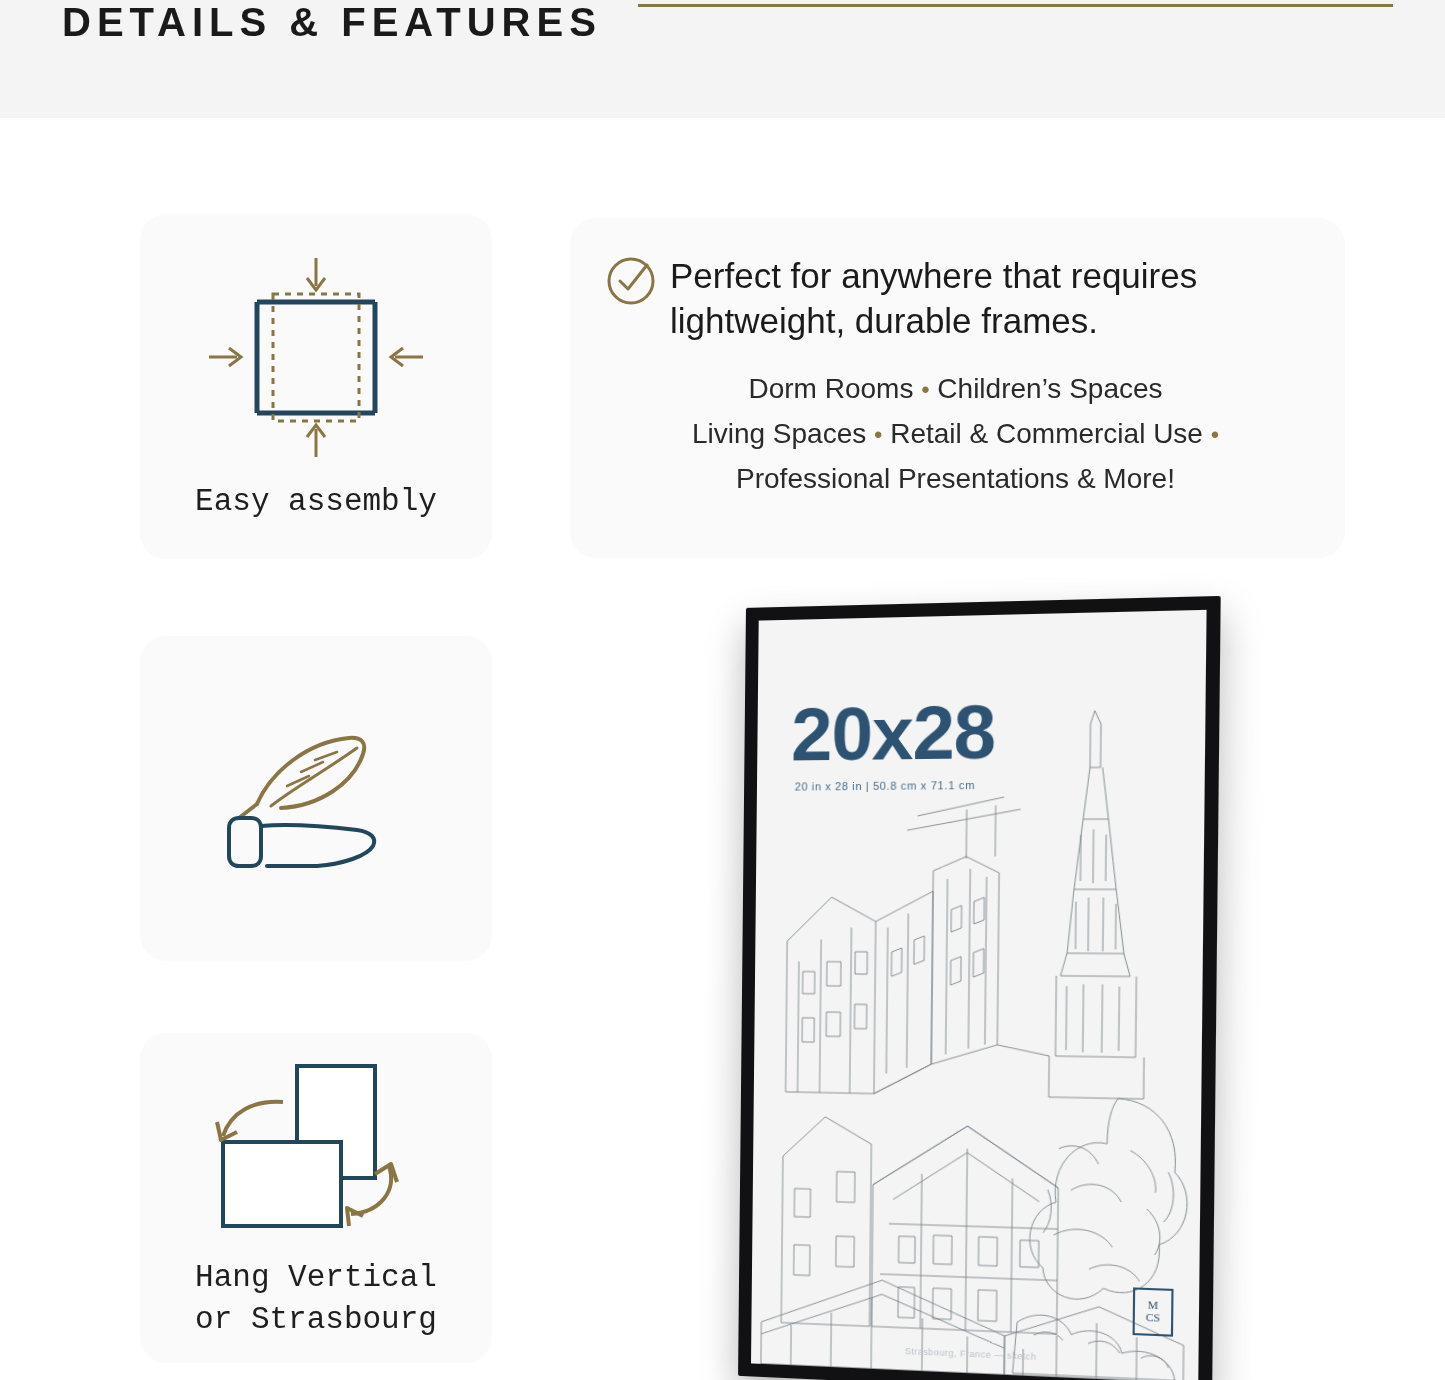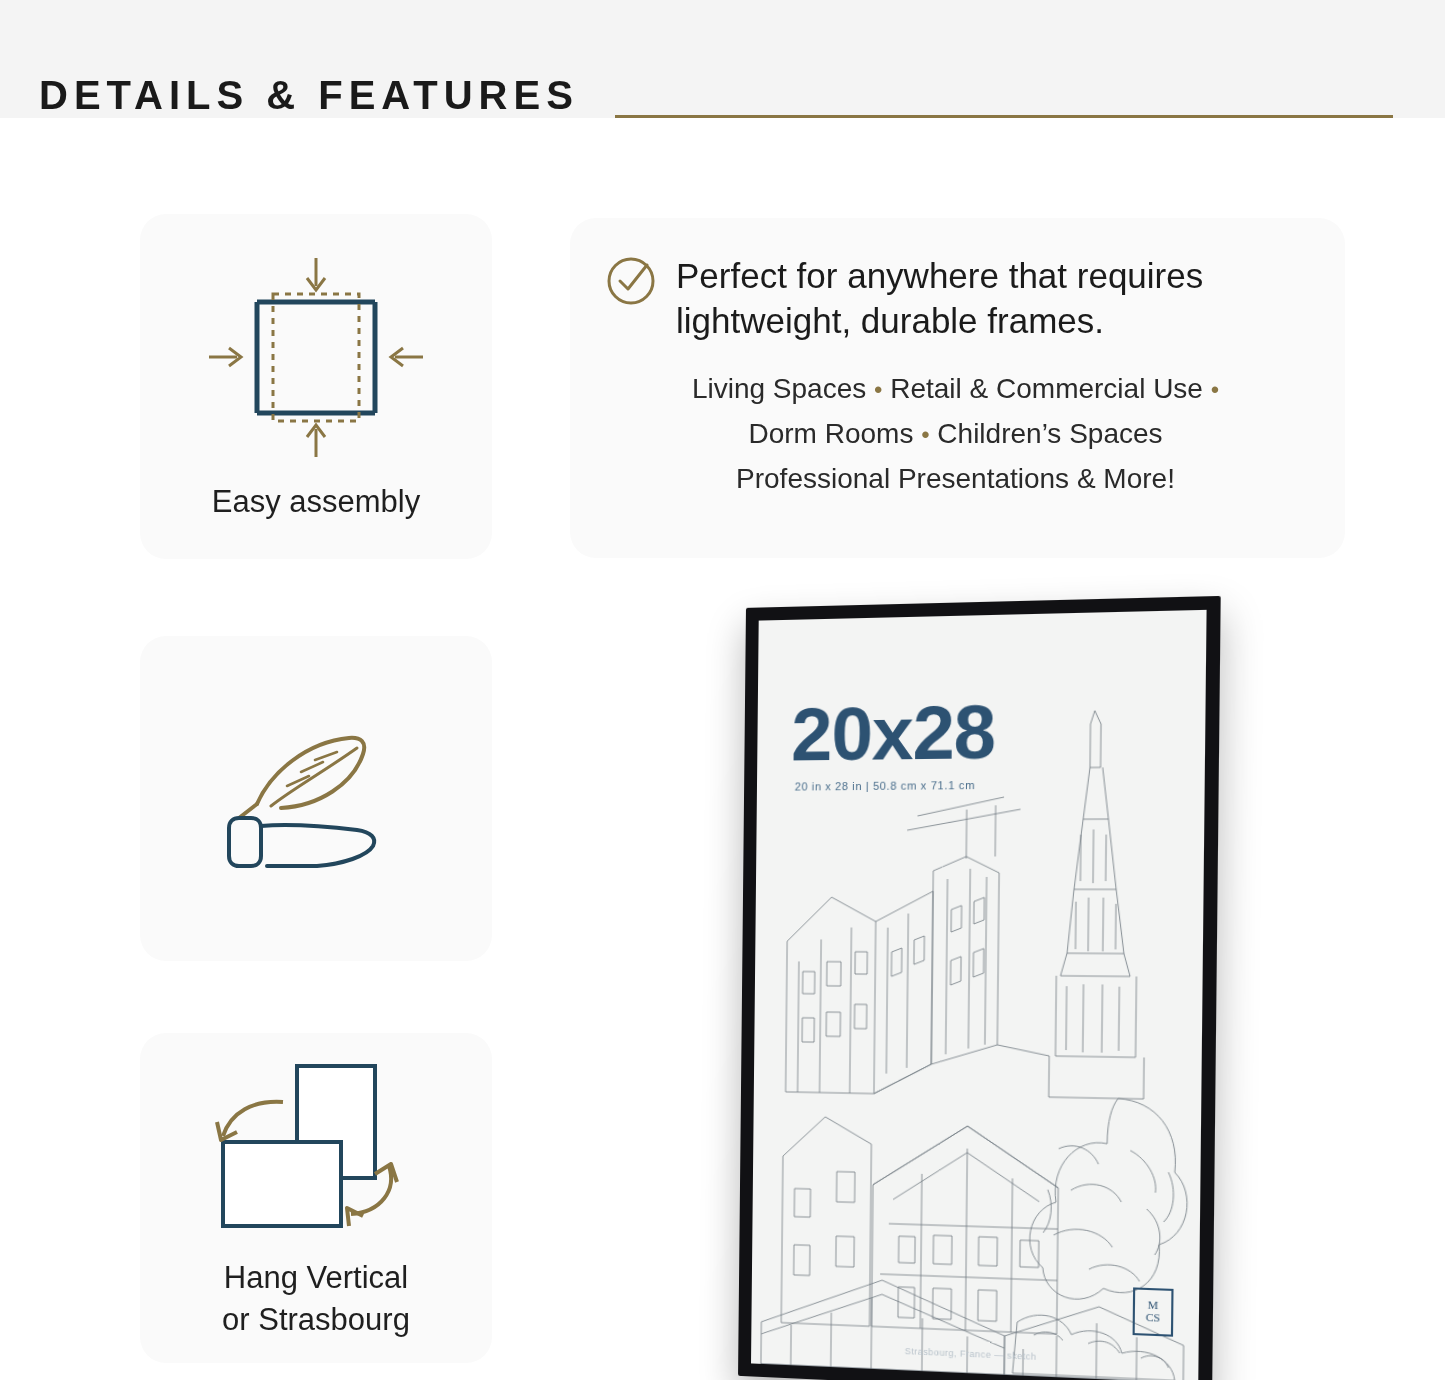--- a/index.html
+++ b/index.html
@@ -14,22 +14,22 @@
     color: #1c1c1c;
     overflow: hidden;
     position: relative;
   }
 
   
   .header {
     height: 118px;
     background: #f4f4f4;
     display: flex;
-    align-items: flex-end;
-    padding-left: 39px;
+    align-items: flex-start;
+    padding-left: 62px;
     padding-right: 52px;
     box-sizing: border-box;
   }
   .header-title {
     font-size: 40px;
     font-weight: bold;
     letter-spacing: 6px;
     color: #1a1a1a;
     white-space: nowrap;
   }
@@ -55,20 +55,21 @@
   }
 
   
   .feature-card {
     width: 352px;
     display: flex;
     flex-direction: column;
     align-items: center;
     justify-content: center;
     box-sizing: border-box;
+    font-family: Liberation Mono, monospace;
   }
   .feature-icon {
     display: flex;
     align-items: center;
     justify-content: center;
   }
   .feature-label {
     text-align: center;
     font-size: 31px;
     line-height: 1.35;
@@ -85,21 +86,21 @@
     left: 570px;
     top: 100px;
     width: 775px;
     height: 340px;
     padding: 36px 38px 26px 34px;
     box-sizing: border-box;
   }
   .perfect-head {
     display: flex;
     align-items: flex-start;
-    gap: 18px;
+    gap: 12px;
   }
   .perfect-head-text {
     font-size: 35px;
     line-height: 1.28;
     color: #1b1b1b;
   }
   .perfect-lines {
     margin-top: 22px;
     text-align: center;
     font-size: 28px;
@@ -271,29 +272,29 @@
       <span>
         <svg width="54" height="54" viewBox="0 0 54 54" fill="none">
           <circle cx="27" cy="27" r="22" stroke="#8a7644" stroke-width="3" fill="none"></circle>
           <path d="M16 27 L24 35 L43 11" stroke="#8a7644" stroke-width="3" fill="none" stroke-linecap="round" stroke-linejoin="round"></path>
         </svg>
       </span>
       <span class="perfect-head-text">Perfect for anywhere that requires lightweight, durable frames.</span>
     </div>
     <div class="perfect-lines">
       <div>
+        <span>Dorm Rooms</span>
+        <span class="dot">•</span>
+        <span>Children’s Spaces</span>
+      </div>
+      <div>
         <span>Living Spaces</span>
         <span class="dot">•</span>
         <span>Retail &amp; Commercial Use</span>
         <span class="dot">•</span>
-      </div>
-      <div>
-        <span>Dorm Rooms</span>
-        <span class="dot">•</span>
-        <span>Children’s Spaces</span>
       </div>
       <div>
         <span>Professional Presentations &amp; More!</span>
       </div>
     </div>
   </div>
 
   <div id="frame-photo">
     <div class="frame-outer">
       <div class="frame-inner">

